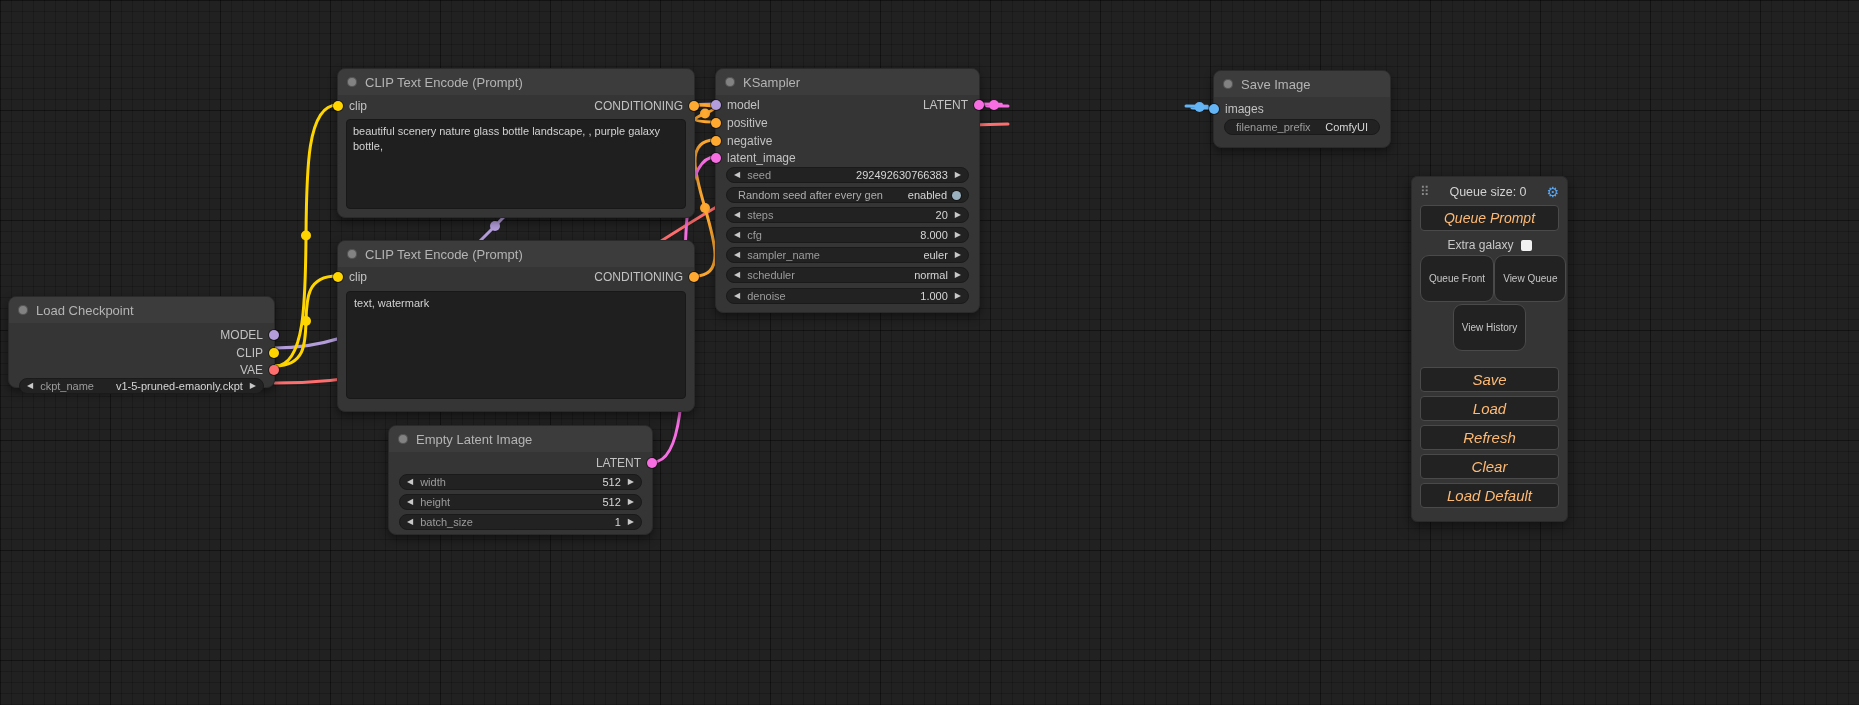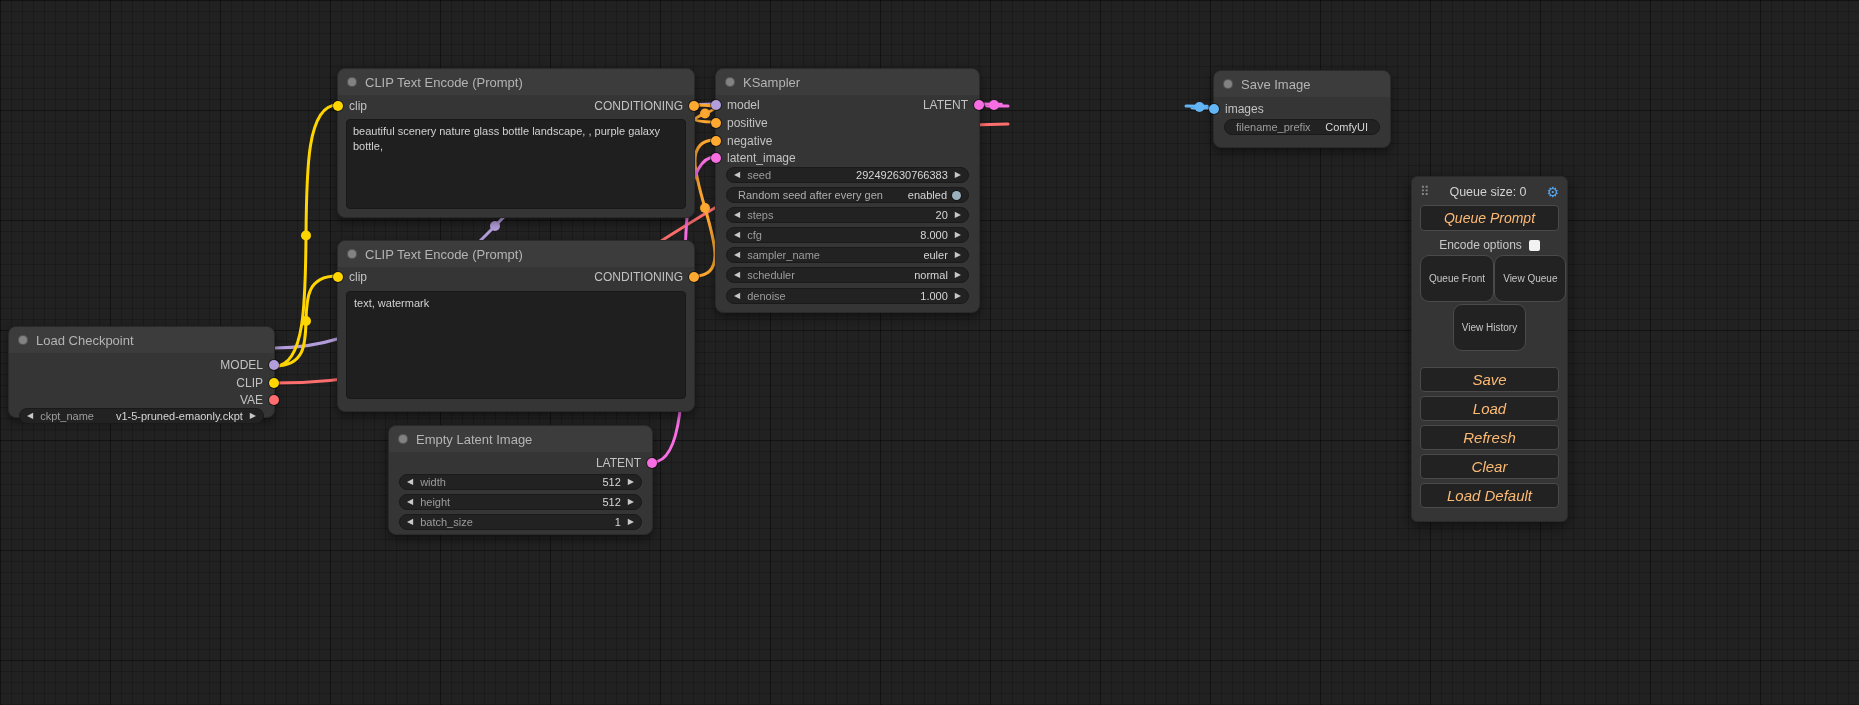--- a/index.html
+++ b/index.html
@@ -99,21 +99,21 @@
       <path d="M 695 276 C 755 276, 655 140, 715 140" stroke="#ffa931" stroke-width="3" fill="none" stroke-linecap="round"></path>
       <circle cx="705" cy="208" r="5" fill="#ffa931"></circle>
       <path d="M 653 462 C 713 462, 655 157, 715 157" stroke="#f76ee2" stroke-width="3" fill="none" stroke-linecap="round"></path>
       <circle cx="684" cy="309.5" r="5" fill="#f76ee2"></circle>
       <path d="M 980 104 C 1040 104, 948 106, 1008 106" stroke="#f76ee2" stroke-width="3" fill="none" stroke-linecap="round"></path>
       <circle cx="994" cy="105" r="5" fill="#f76ee2"></circle>
       <path d="M 1186 106 C 1246 106, 1153 108, 1213 108" stroke="#64b5f6" stroke-width="3" fill="none" stroke-linecap="round"></path>
       <circle cx="1199.5" cy="107" r="5" fill="#64b5f6"></circle>
     </svg>
 
-  <div class="node" style="left:8px; top:326px; width:267px; height:92px;">
+  <div class="node" style="left:8px; top:296px; width:267px; height:92px;">
     <div class="node-title">
       <span class="title-dot"></span>
       <span>Load Checkpoint</span>
     </div>
     <div class="slot out" style="top:30px">
       <span class="dot" style="background: rgb(179, 157, 219);"></span>
       <span>MODEL</span>
     </div>
     <div class="slot out" style="top:48px">
       <span class="dot" style="background: rgb(255, 213, 0);"></span>
@@ -278,21 +278,21 @@
   </div>
 
   <div class="queue-panel" style="left:1411px; top:176px; width:157px;">
     <div class="qp-header">
       <span class="drag-handle">⠿</span>
       <span>Queue size: 0</span>
       <span class="gear" style="color: rgb(88, 166, 242);">⚙</span>
     </div>
     <button class="qp-btn primary">Queue Prompt</button>
     <div class="extra-row">
-      <span>Encode options</span>
+      <span>Extra galaxy</span>
       <span class="checkbox"></span>
     </div>
     <div class="small-row">
       <button class="qp-btn-sm">Queue Front</button>
       <button class="qp-btn-sm">View Queue</button>
     </div>
     <div class="small-row center">
       <button class="qp-btn-sm">View History</button>
     </div>
     <div class="spacer"></div>

